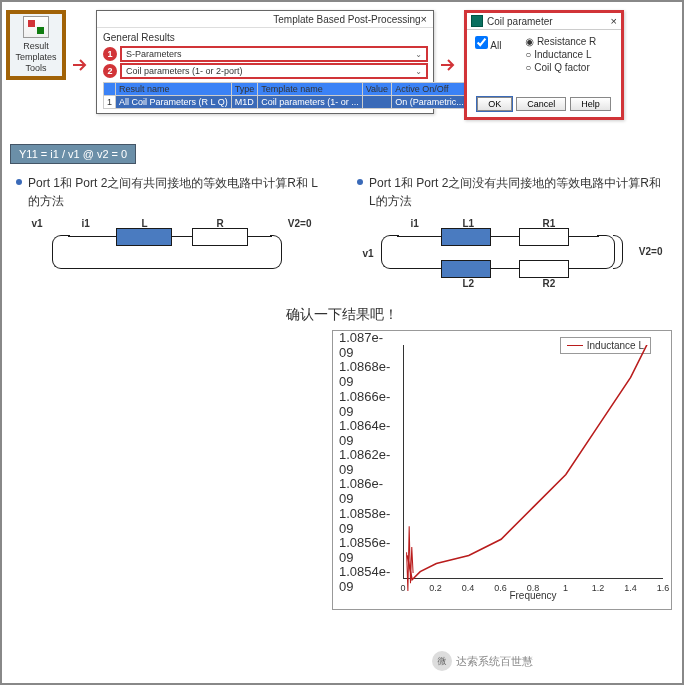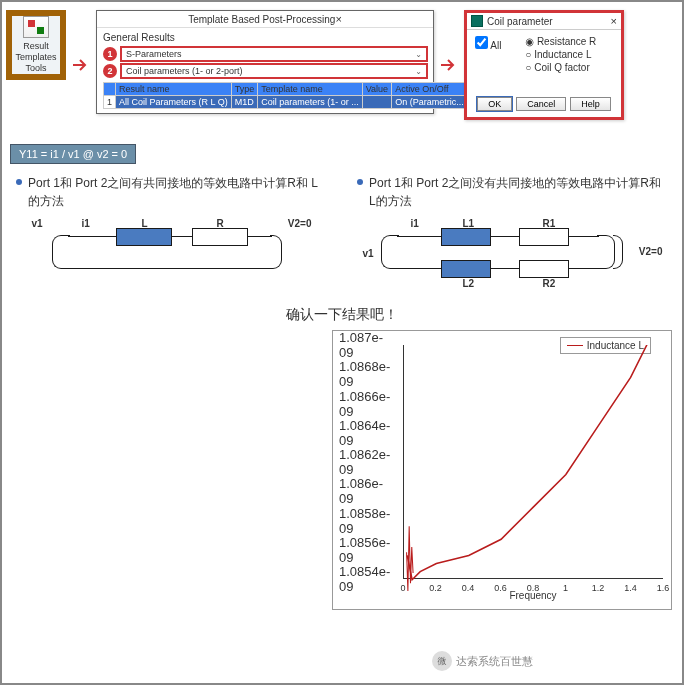--- a/index.html
+++ b/index.html
@@ -1,25 +1,25 @@
 <!DOCTYPE html>
 <html><head>
 <meta charset="utf-8">
 <style>
 *{margin:0;padding:0;box-sizing:border-box;font-family:"Segoe UI","Microsoft YaHei",Arial,sans-serif}
 body{width:684px;height:685px;background:#fff;font-size:10px;color:#333;border:2px solid #888;position:relative}
 .top-row{display:flex;align-items:flex-start;padding:8px 4px;gap:4px}
-.ribbon-btn{border:6px solid #a16207;background:#eff3f6;width:60px;height:70px;display:flex;flex-direction:column;align-items:center;justify-content:center;text-align:center;font-size:9px;line-height:1.2;gap:3px}
+.ribbon-btn{border:4px solid #a16207;background:#eff3f6;width:60px;height:70px;display:flex;flex-direction:column;align-items:center;justify-content:center;text-align:center;font-size:9px;line-height:1.2;gap:3px}
 .ribbon-icon{width:26px;height:22px;background:linear-gradient(#fff,#f0f0f0);border:1px solid #999;position:relative}
 .ribbon-icon::before{content:"";position:absolute;left:4px;top:3px;width:7px;height:7px;background:#d13438}
 .ribbon-icon::after{content:"";position:absolute;right:4px;bottom:3px;width:7px;height:7px;background:#107c10}
 .arrow{align-self:center;margin:0 2px;color:#e81123}
 .dlg{border:1px solid #666;background:#fff;box-shadow:1px 1px 3px rgba(0,0,0,.2)}
 .dlg-main{width:338px}
-.dlg-title{display:flex;justify-content:center;align-items:center;padding:2px 6px;font-size:10px;border-bottom:1px solid #ddd}
+.dlg-title{display:flex;justify-content:flex-end;align-items:center;padding:2px 6px;font-size:10px;border-bottom:1px solid #ddd}
 .close-x{font-size:11px;color:#333}
 .dlg-body{padding:4px 6px}
 .gr{font-size:10px;margin-bottom:4px}
 .step{display:flex;align-items:center;gap:4px;margin-bottom:3px}
 .badge{width:14px;height:14px;border-radius:50%;background:#d13438;color:#fff;font-size:9px;display:flex;align-items:center;justify-content:center;font-weight:bold}
 .combo{flex:1;border:1px solid #999;padding:1px 4px;font-size:9px;display:flex;justify-content:space-between;align-items:center;background:#fff}
 .combo.red{outline:2px solid #d13438;outline-offset:-1px}
 .chev{font-size:8px;color:#666}
 .tbl{width:100%;border-collapse:collapse;font-size:9px;margin-top:4px}
 .tbl th,.tbl td{border:1px solid #ccc;padding:1px 3px;text-align:left;white-space:nowrap}

